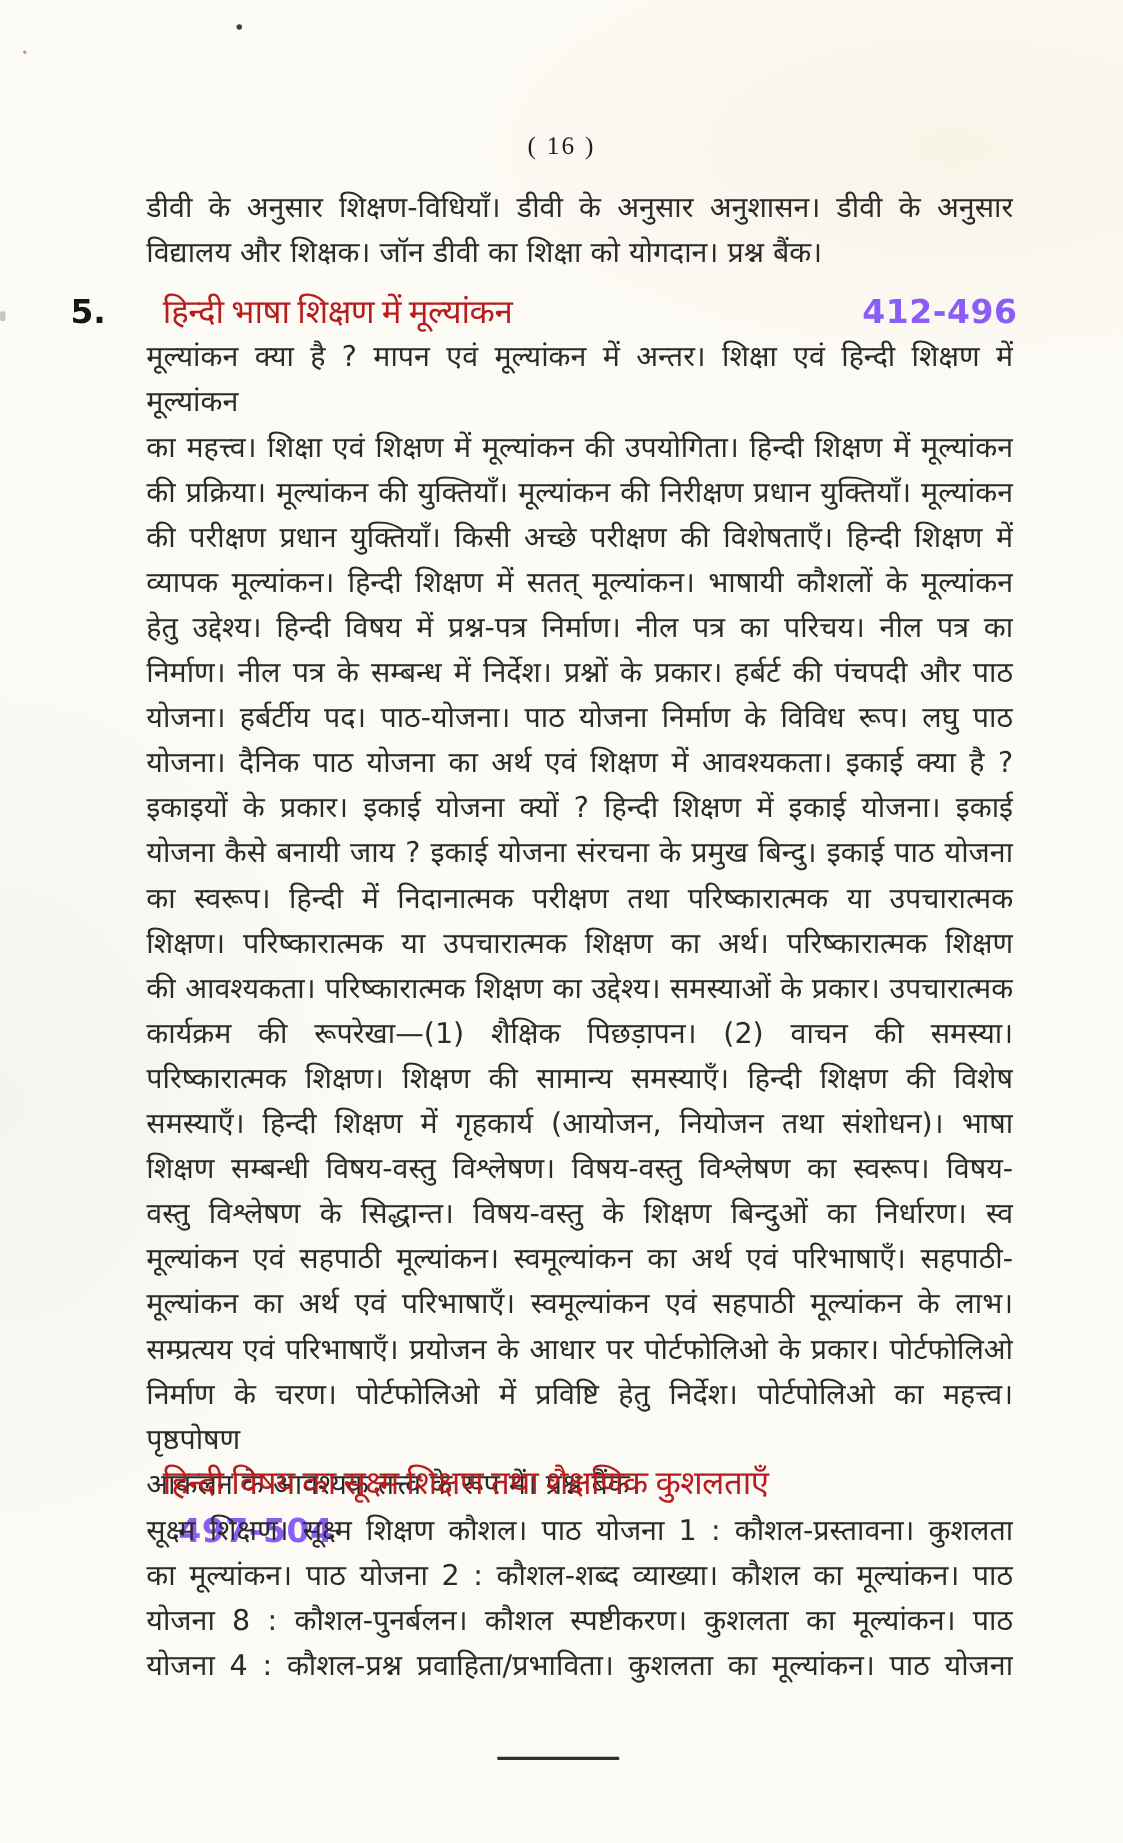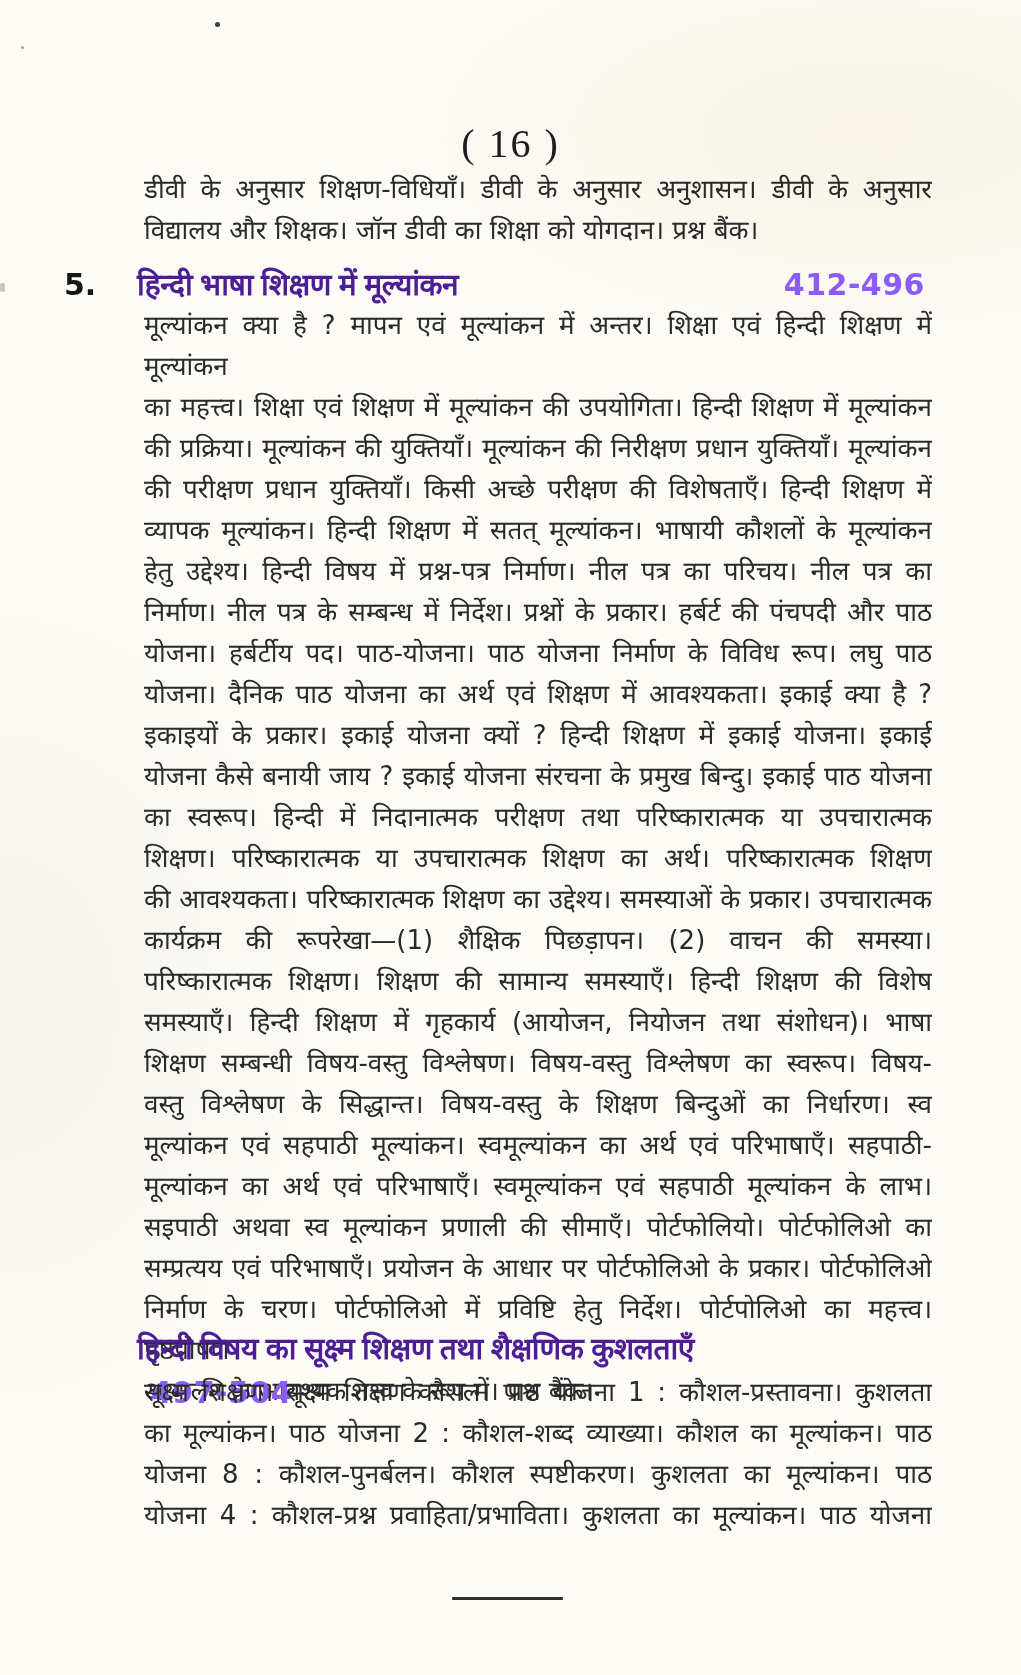--- a/index.html
+++ b/index.html
@@ -11,23 +11,23 @@
       radial-gradient(ellipse 700px 900px at 0% 60%, rgba(225,222,214,0.25), rgba(0,0,0,0) 55%),
       #fcfbf6;
     font-family:"DejaVu Sans","Liberation Sans",sans-serif;
     color:#2a2a2a;
     overflow:hidden;
   }
   .page-number {
     position:absolute; top:120px; left:0; width:100%;
     text-align:center;
     font-family:"Liberation Serif","DejaVu Serif",serif;
-    font-size:40px; color:#1d1d1d; letter-spacing:2px;
+    font-size:23px; color:#1d1d1d; letter-spacing:2px;
   }
-  .text-block { position:absolute; left:144px; width:788px; }
+  .text-block { position:absolute; left:133px; width:788px; }
   .intro-block { top:169px; }
   .body5-block { top:305px; }
   .body6-block { top:1372px; }
   .line {
     font-size:26px; line-height:41px; color:#2a2a2a;
     text-align:justify; text-align-last:justify; text-justify:inter-word;
     overflow:hidden; white-space:normal;
   }
   .line.last { text-align-last:left; }
   .chapter-num {
@@ -35,22 +35,22 @@
     font-weight:bold; font-size:30px; line-height:44px; color:#161616;
   }
   .num5 { top:263px; }
   .heading-row {
     position:absolute; left:137px; width:788px; height:44px;
     display:flex; justify-content:space-between; align-items:baseline;
   }
   .row5 { top:263px; }
   .row6 { top:1327px;flex-direction:column; }
   .chapter-title {
-    font-weight:bold; font-size:30px; line-height:44px; color:#4c1d95;
-    letter-spacing:-0.5px; word-spacing:-2px;
+    font-weight:normal; font-size:30px; line-height:44px; color:#b91c1c;
+    letter-spacing:-0.5px; word-spacing:-2px;margin-left:11px;
   }
   .chapter-pages {
     font-weight:bold; font-size:30px; line-height:44px; color:#8b5cf6;
     letter-spacing:0.5px; flex-shrink:0; padding-left:14px;
   }
   .end-rule {
     position:absolute; top:1597px; left:452px; width:111px; height:3px;
     background:#2f2f2f; border-radius:1px;
   }
   .speck { position:absolute; border-radius:50%; }
@@ -93,21 +93,20 @@
     <div class="line">का स्वरूप। हिन्दी में निदानात्मक परीक्षण तथा परिष्कारात्मक या उपचारात्मक</div>
     <div class="line">शिक्षण। परिष्कारात्मक या उपचारात्मक शिक्षण का अर्थ। परिष्कारात्मक शिक्षण</div>
     <div class="line">की आवश्यकता। परिष्कारात्मक शिक्षण का उद्देश्य। समस्याओं के प्रकार। उपचारात्मक</div>
     <div class="line">कार्यक्रम की रूपरेखा—(1) शैक्षिक पिछड़ापन। (2) वाचन की समस्या।</div>
     <div class="line">परिष्कारात्मक शिक्षण। शिक्षण की सामान्य समस्याएँ। हिन्दी शिक्षण की विशेष</div>
     <div class="line">समस्याएँ। हिन्दी शिक्षण में गृहकार्य (आयोजन, नियोजन तथा संशोधन)। भाषा</div>
     <div class="line">शिक्षण सम्बन्धी विषय-वस्तु विश्लेषण। विषय-वस्तु विश्लेषण का स्वरूप। विषय-</div>
     <div class="line">वस्तु विश्लेषण के सिद्धान्त। विषय-वस्तु के शिक्षण बिन्दुओं का निर्धारण। स्व</div>
     <div class="line">मूल्यांकन एवं सहपाठी मूल्यांकन। स्वमूल्यांकन का अर्थ एवं परिभाषाएँ। सहपाठी-</div>
     <div class="line">मूल्यांकन का अर्थ एवं परिभाषाएँ। स्वमूल्यांकन एवं सहपाठी मूल्यांकन के लाभ।</div>
-    <div class="line">सइपाठी अथवा स्व मूल्यांकन प्रणाली की सीमाएँ। पोर्टफोलियो। पोर्टफोलिओ का</div>
     <div class="line">सम्प्रत्यय एवं परिभाषाएँ। प्रयोजन के आधार पर पोर्टफोलिओ के प्रकार। पोर्टफोलिओ</div>
     <div class="line">निर्माण के चरण। पोर्टफोलिओ में प्रविष्टि हेतु निर्देश। पोर्टपोलिओ का महत्त्व। पृष्ठपोषण</div>
     <div class="line last">आकलन के आवश्यक तत्त्व के रूप में। प्रश्न बैंक।</div>
   </div>
 
 <div class="heading-row row6">
   <span class="chapter-title">हिन्दी विषय का सूक्ष्म शिक्षण तथा शैक्षणिक कुशलताएँ</span>
   <span class="chapter-pages">497-504</span>
 </div>
 

